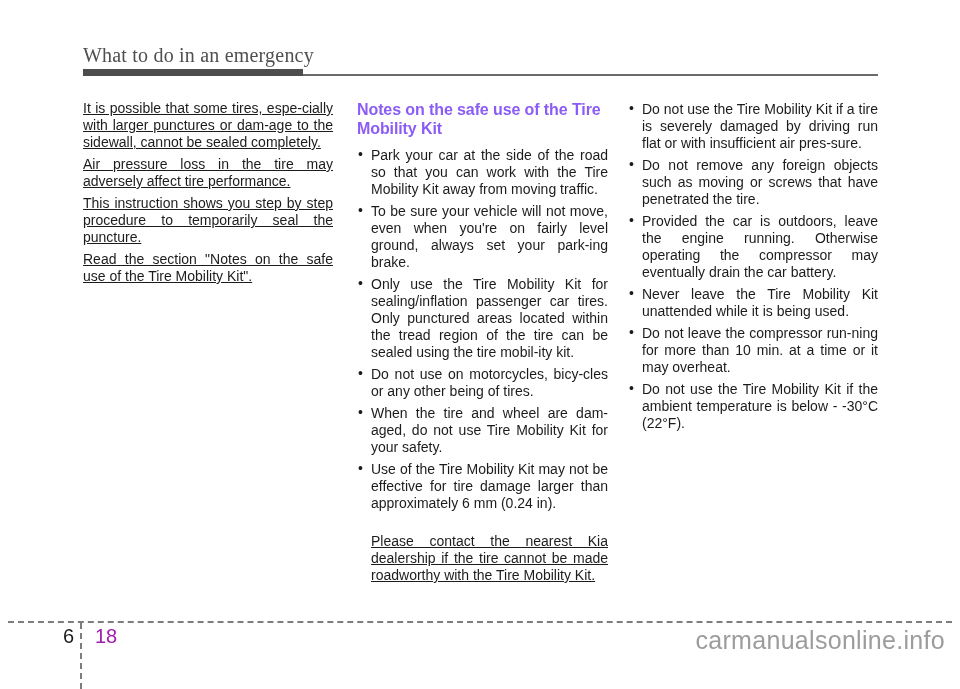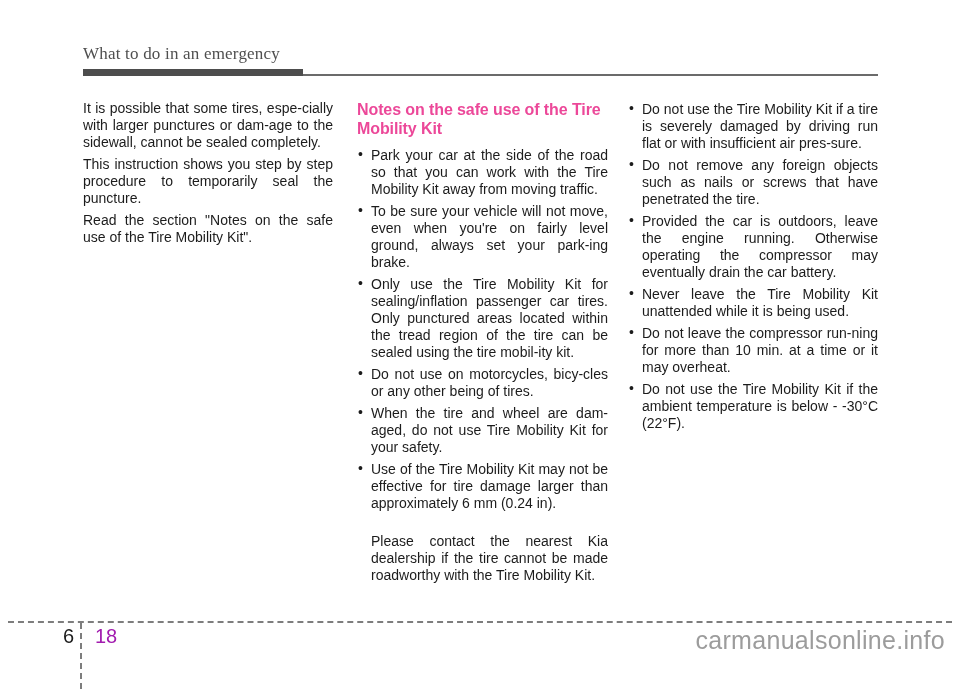--- a/index.html
+++ b/index.html
@@ -12,21 +12,21 @@
     font-family: "Liberation Sans", sans-serif;
     color: #1c1c1c;
   }
 
   
   .page-title {
     position: absolute;
     left: 83px;
     top: 44px;
     font-family: "Liberation Serif", serif;
-    font-size: 17px;
+    font-size: 20px;
     font-weight: normal;
     color: #4f4f4f;
     margin: 0;
     white-space: nowrap;
     letter-spacing: 0.2px;
   }
   .title-bar {
     position: absolute;
     left: 83px;
     top: 69px;
@@ -51,27 +51,28 @@
     font-size: 14px;
     line-height: 17px;
   }
   .col-left   { left: 83px; }
   .col-middle { left: 357px; width: 251px; }
   .col-right  { left: 628px; top: 101px; }
 
   .para {
     margin: 0 0 5px 0;
     text-align: justify;
+    text-decoration: underline;
   }
   .col-heading {
     margin: 0 0 9px 0;
     font-size: 16px;
     line-height: 19px;
     font-weight: bold;
-    color: #ec4899;
+    color: #8b5cf6;
     letter-spacing: -0.1px;
     text-align: left;
   }
   .bullet {
     position: relative;
     padding-left: 14px;
     margin: 0 0 5px 0;
   }
   .bullet .dot {
     position: absolute;
@@ -136,20 +137,21 @@
 <body>
 
 <div class="page">
 
   <h1 class="page-title">What to do in an emergency</h1>
   <div class="title-bar"></div>
   <div class="title-rule"></div>
 
   <div class="col col-left">
     <p class="para">It is possible that some tires, espe-cially with larger punctures or dam-age to the sidewall, cannot be sealed completely.</p>
+    <p class="para">Air pressure loss in the tire may adversely affect tire performance.</p>
     <p class="para">This instruction shows you step by step procedure to temporarily seal the puncture.</p>
     <p class="para">Read the section "Notes on the safe use of the Tire Mobility Kit".</p>
   </div>
 
   <div class="col col-middle">
     <h2 class="col-heading">Notes on the safe use of the Tire Mobility Kit</h2>
     <div class="bullet">
       <span class="dot">•</span>
       <span class="btxt">Park your car at the side of the road so that you can work with the Tire Mobility Kit away from moving traffic.</span>
     </div>
@@ -176,21 +178,21 @@
     <p class="para indent">Please contact the nearest Kia dealership if the tire cannot be made roadworthy with the Tire Mobility Kit.</p>
   </div>
 
   <div class="col col-right">
     <div class="bullet">
       <span class="dot">•</span>
       <span class="btxt">Do not use the Tire Mobility Kit if a tire is severely damaged by driving run flat or with insufficient air pres-sure.</span>
     </div>
     <div class="bullet">
       <span class="dot">•</span>
-      <span class="btxt">Do not remove any foreign objects such as nails or screws that have penetrated the tire.</span>
+      <span class="btxt">Do not remove any foreign objects such as moving or screws that have penetrated the tire.</span>
     </div>
     <div class="bullet">
       <span class="dot">•</span>
       <span class="btxt">Provided the car is outdoors, leave the engine running. Otherwise operating the compressor may eventually drain the car battery.</span>
     </div>
     <div class="bullet">
       <span class="dot">•</span>
       <span class="btxt">Never leave the Tire Mobility Kit unattended while it is being used.</span>
     </div>
     <div class="bullet">

